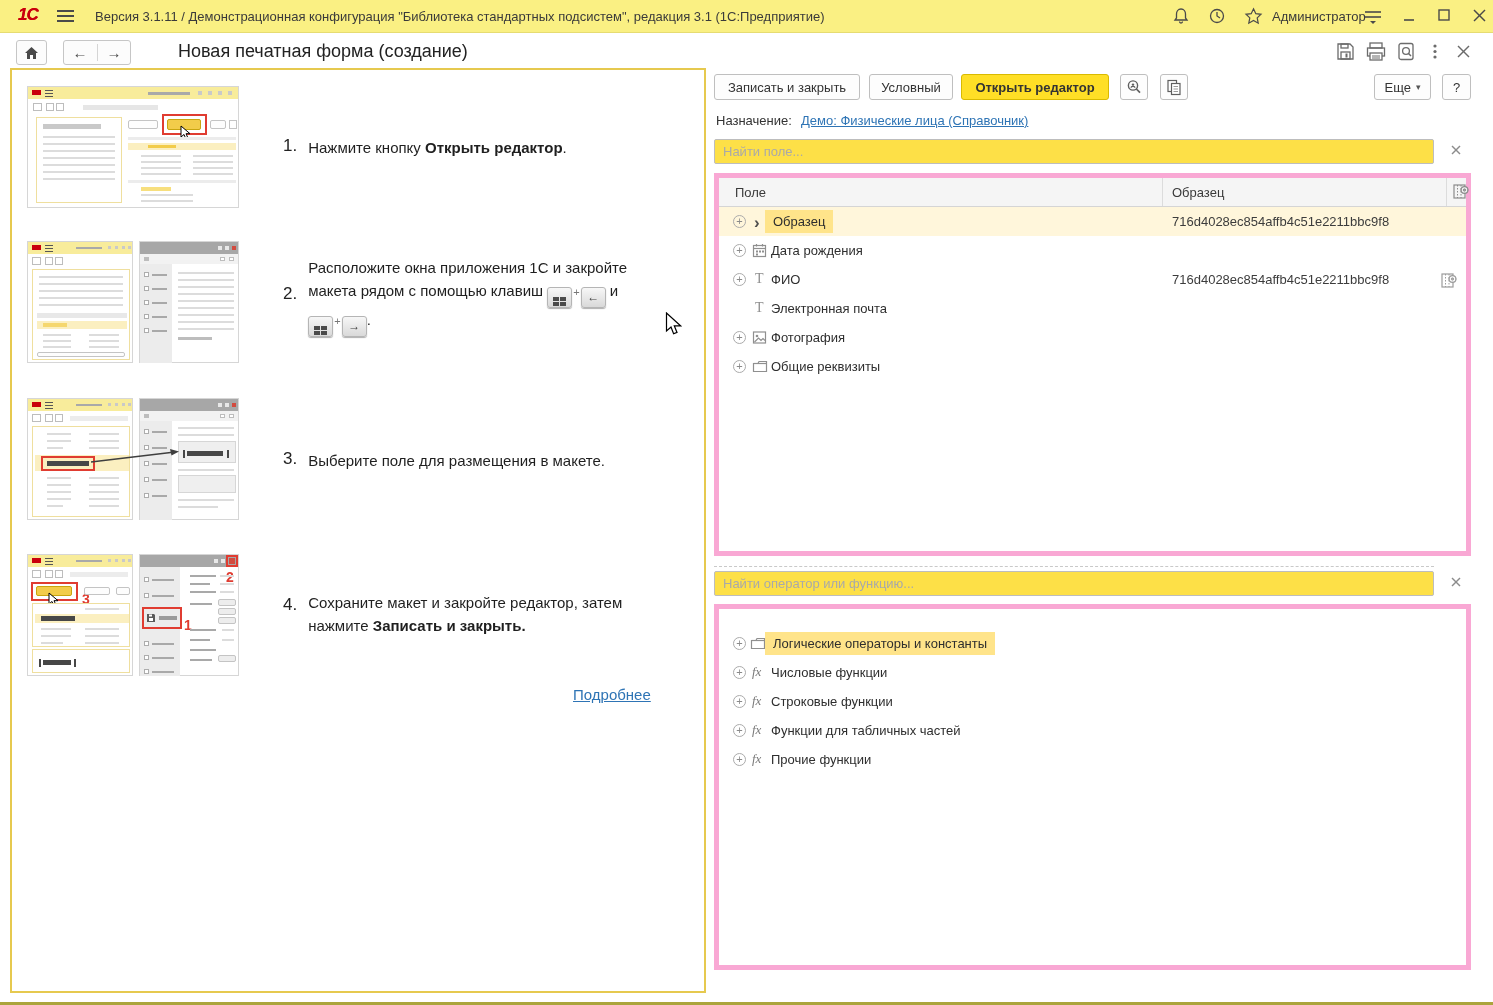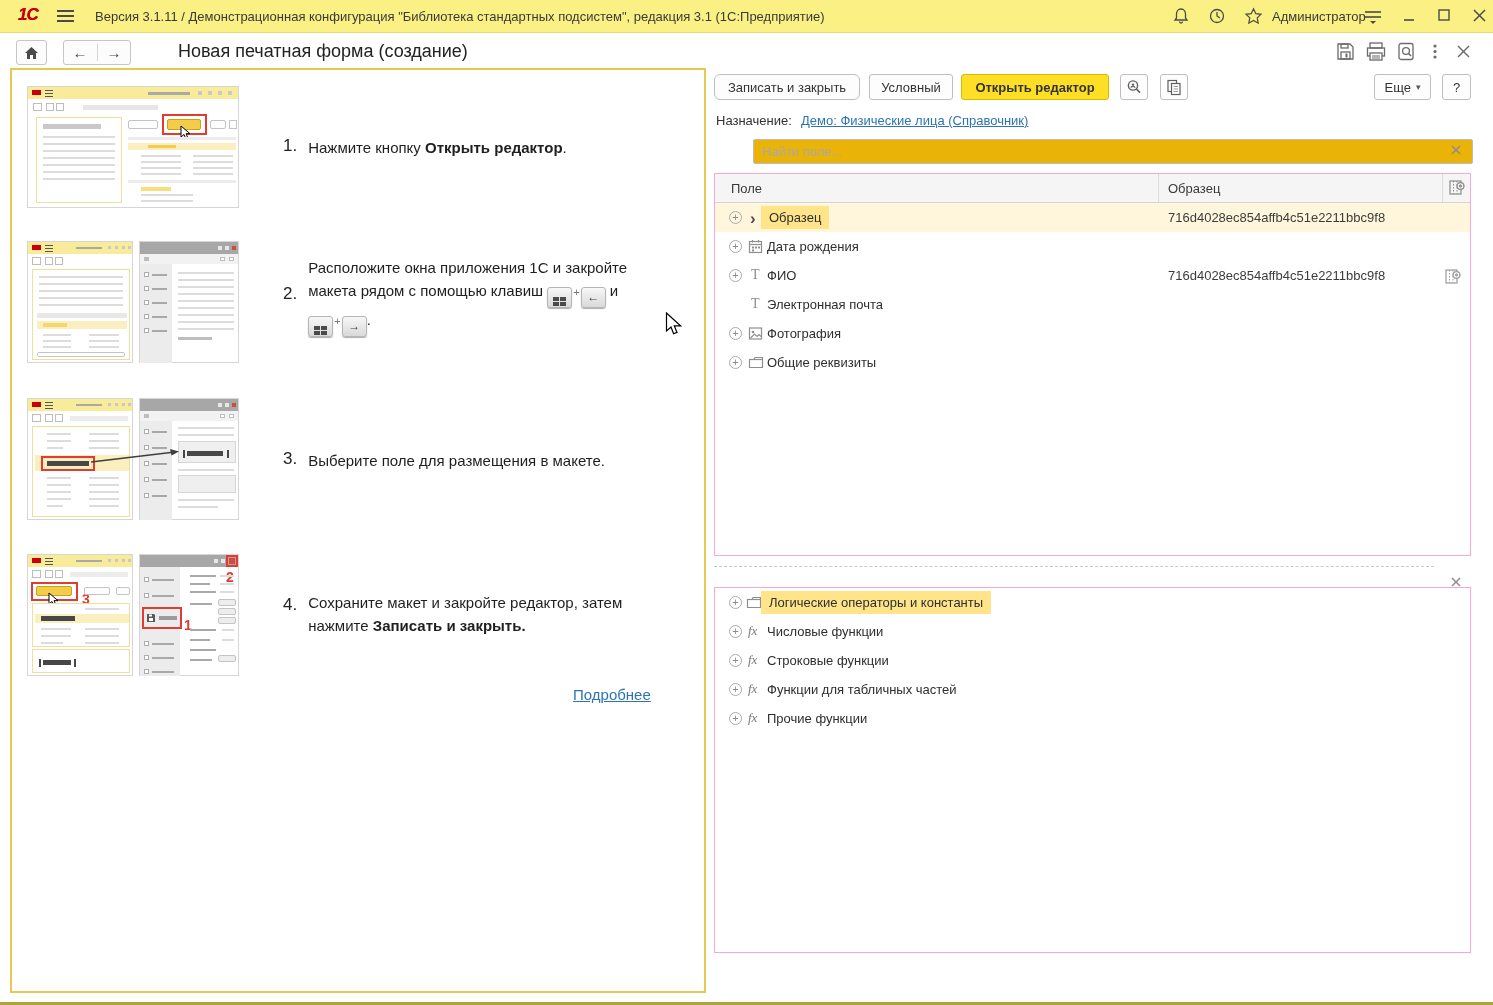--- a/index.html
+++ b/index.html
@@ -57,27 +57,27 @@
   .wlogo i { width:6px; height:4px; background:#4A4A4A; }
   .kplus { font-size:11px; color:#777; margin:0 1px; }
   .more-link { position:absolute; font-size:15px; color:#2E74B5; text-decoration:underline; cursor:pointer; }
 
   
   .btn { position:absolute; top:74px; height:26px; background:#FDFDFD; border:1px solid #BFBFBF; border-radius:3px; font-size:13px; color:#333; display:flex; align-items:center; justify-content:center; cursor:pointer; font-family:"Liberation Sans",sans-serif; }
   .btn-yellow { background:#FFDF26; border-color:#D9BA00; font-weight:700; }
   .more-btn::after { content:"▾"; font-size:9px; margin-left:5px; color:#555; }
   .assign-label { position:absolute; left:716px; top:113px; font-size:13px; color:#333; }
   .assign-link { position:absolute; left:801px; top:113px; font-size:13px; color:#2E74B5; text-decoration:underline; cursor:pointer; }
-  .searchbox { position:absolute; left:714px; width:720px; height:25px; border:1px solid #BDBDBD; border-radius:2px; background:#eab308;margin-left:39px; }
+  .searchbox { position:absolute; left:714px; width:720px; height:25px; border:1px solid #BDBDBD; border-radius:2px; background:#fde047; }
   .searchbox input { width:100%; height:100%; border:none; outline:none; padding:0 8px; font-size:13px; color:#555; font-family:"Liberation Sans",sans-serif; background:transparent; }
   .searchbox input::placeholder { color:#A9A9A9; }
   .clear-x { position:absolute; left:1450px; width:16px; height:16px; cursor:pointer; }
   .clear-x svg { display:block; }
 
-  .gridbox { position:absolute; left:714px; width:757px; border:1px solid #f9a8d4; background:#fff; }
+  .gridbox { position:absolute; left:714px; width:757px; border:5px solid #f9a8d4; background:#fff; }
   .ghead { position:relative; height:29px; background:#F5F5F5; border-bottom:1px solid #D5D5D5; font-size:13px; color:#3A3A3A; }
   .ghead .c1 { position:absolute; left:16px; top:7px; }
   .ghead .c2 { position:absolute; left:453px; top:7px; }
   .ghead .d1 { position:absolute; left:443px; top:0; bottom:0; width:1px; background:#DCDCDC; }
   .ghead .d2 { position:absolute; left:727px; top:0; bottom:0; width:1px; background:#DCDCDC; }
   .trow { position:relative; height:29px; font-size:13px; color:#2E2E2E; cursor:pointer; }
   .trow.sel { background:#FFF6DB; }
   .exp { position:absolute; left:14px; top:8px; width:13px; height:13px; border:1px solid #ABABAB; border-radius:50%; color:#8A8A8A; font-size:11px; line-height:11px; text-align:center; cursor:pointer; }
   .exp::before { content:"+"; }
   .chev { position:absolute; left:35px; top:6px; color:#4F4F4F; font-size:13px; font-weight:700; }
@@ -524,21 +524,21 @@
       </span>
     </div>
 
     <a class="more-link" style="left:561px;top:616px;">Подробнее</a>
 
     <svg class="cursor-arrow" style="left:653px;top:242px;" width="17" height="24" viewBox="0 0 17 24">
       <path d="M1.5 1 L1.5 19 L6 15 L8.6 21.8 L12 20.4 L9.3 13.8 L15.5 13.8 Z" fill="#fff" stroke="#000" stroke-width="1.2"></path>
     </svg>
   </div>
 
-  <button class="btn" style="left:714px;width:146px;border-radius:6px;">Записать и закрыть</button>
+  <button class="btn" style="left:714px;width:146px;">Записать и закрыть</button>
   <button class="btn" style="left:869px;width:84px;">Условный</button>
   <button class="btn btn-yellow" style="left:961px;width:148px;">Открыть редактор</button>
   <button class="btn" style="left:1120px;width:28px;">
     <svg width="16" height="16" viewBox="0 0 16 16">
         <circle cx="7" cy="6.5" r="4.6" fill="none" stroke="#5F5F5F" stroke-width="1.4"></circle>
         <circle cx="7" cy="5.6" r="1.2" fill="#5F5F5F"></circle>
         <path d="M4.8 8.6 a2.6 2.6 0 0 1 4.4 0" fill="none" stroke="#5F5F5F" stroke-width="1.1"></path>
         <line x1="10.4" y1="10" x2="14" y2="13.6" stroke="#5F5F5F" stroke-width="1.7"></line>
       </svg>
   </button>
@@ -642,28 +642,31 @@
           <circle cx="12.5" cy="7" r="3.4" fill="#fff" stroke="#9C9C9C" stroke-width="1.2"></circle>
           <circle cx="12.5" cy="7" r="1.2" fill="none" stroke="#9C9C9C"></circle>
           <line x1="12.5" y1="2.8" x2="12.5" y2="11.2" stroke="#9C9C9C" stroke-dasharray="1.2,2.3"></line>
           <line x1="8.3" y1="7" x2="16.7" y2="7" stroke="#9C9C9C" stroke-dasharray="1.2,2.3"></line>
         </svg>
     </span>
   </div>
 
   <div class="dashed-split"></div>
 
+  <div class="searchbox" style="top:571px;">
+    <input placeholder="Найти оператор или функцию..." style="">
+  </div>
   <span class="clear-x" style="top:576px;">
     <svg width="12" height="12" viewBox="0 0 12 12">
         <line x1="2" y1="2" x2="10" y2="10" stroke="#8C8C8C" stroke-width="1.4"></line>
         <line x1="10" y1="2" x2="2" y2="10" stroke="#8C8C8C" stroke-width="1.4"></line>
       </svg>
   </span>
 
-  <div class="gridbox" style="top:587px;height:366px;padding-top:0;">
+  <div class="gridbox" style="top:604px;height:366px;padding-top:20px;">
     <div class="trow">
       <span class="exp"></span>
       <svg class="svgic" style="left:31px;" width="16" height="14" viewBox="0 0 16 14">
           <path d="M1.5 4.5 L1.5 12.5 L14.5 12.5 L14.5 2.5 L7 2.5 L6 4.5 Z" fill="none" stroke="#8F8F8F" stroke-width="1.2"></path>
           <line x1="1.5" y1="4.5" x2="14.5" y2="4.5" stroke="#8F8F8F" stroke-width="1.2"></line>
         </svg>
       <span class="rlabel hl">Логические операторы и константы</span>
     </div>
     <div class="trow">
       <span class="exp"></span>

